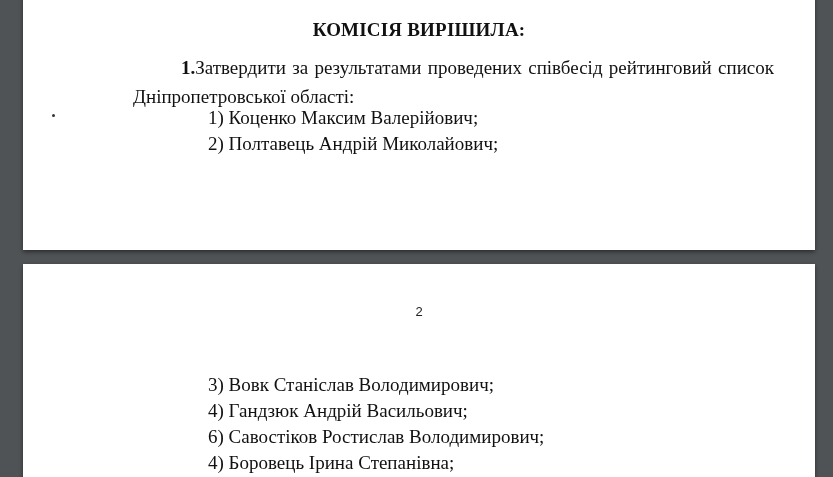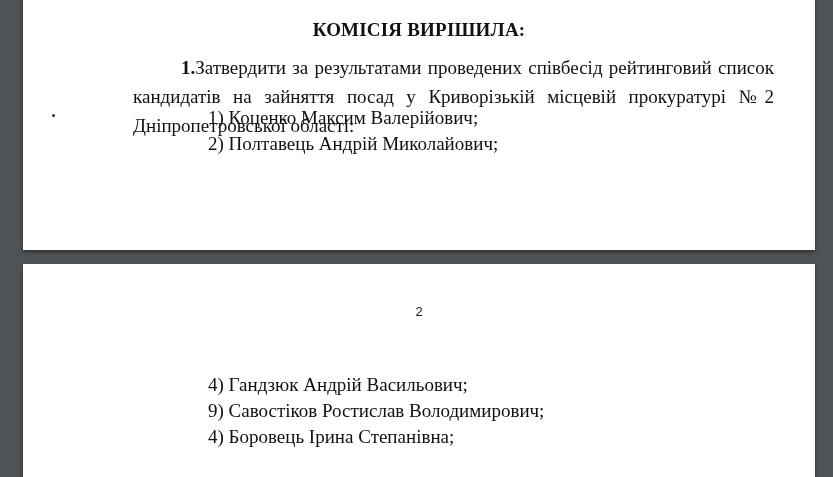--- a/index.html
+++ b/index.html
@@ -75,35 +75,35 @@
 </head>
 <body>
 
 <div class="viewer">
 
   <div class="page page1">
     <div class="heading" style="top:29px;">КОМІСІЯ ВИРІШИЛА:</div>
 
     <div class="para" style="top:52px;">
       <span class="line justify first"><span class="num-bold">1.</span><span>Затвердити за результатами проведених співбесід рейтинговий список</span></span>
-      <span class="line justify">кандидатів на зайняття посад у Криворізькій місцевій прокуратурі №2</span>
       <span class="line">Дніпропетровської області:</span>
     </div>
 
     <div class="dot"></div>
 
     <div class="list" style="top:115px;">
       <div class="item">1) Коценко Максим Валерійович;</div>
       <div class="item">2) Полтавець Андрій Миколайович;</div>
     </div>
   </div>
 
   <div class="page page2">
     <div class="page-number">2</div>
 
     <div class="list" style="top:108px;">
+      <div class="item">3) Вовк Станіслав Володимирович;</div>
       <div class="item">4) Гандзюк Андрій Васильович;</div>
-      <div class="item">9) Савостіков Ростислав Володимирович;</div>
+      <div class="item">6) Савостіков Ростислав Володимирович;</div>
       <div class="item">4) Боровець Ірина Степанівна;</div>
     </div>
   </div>
 
 </div>
 
 </body></html>

